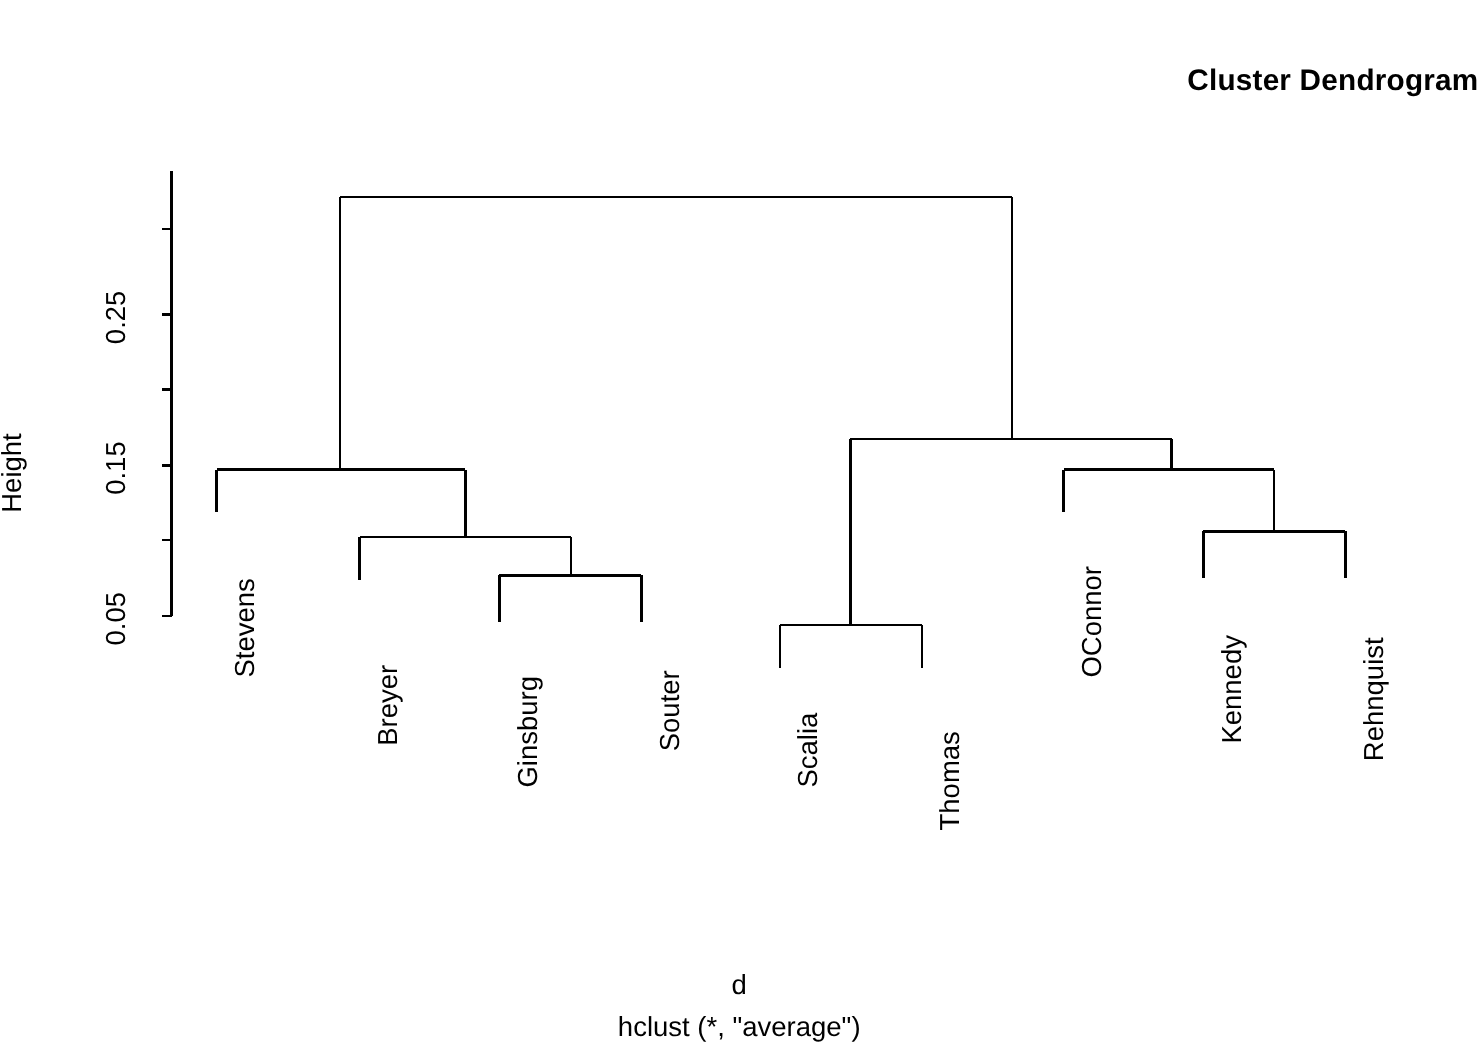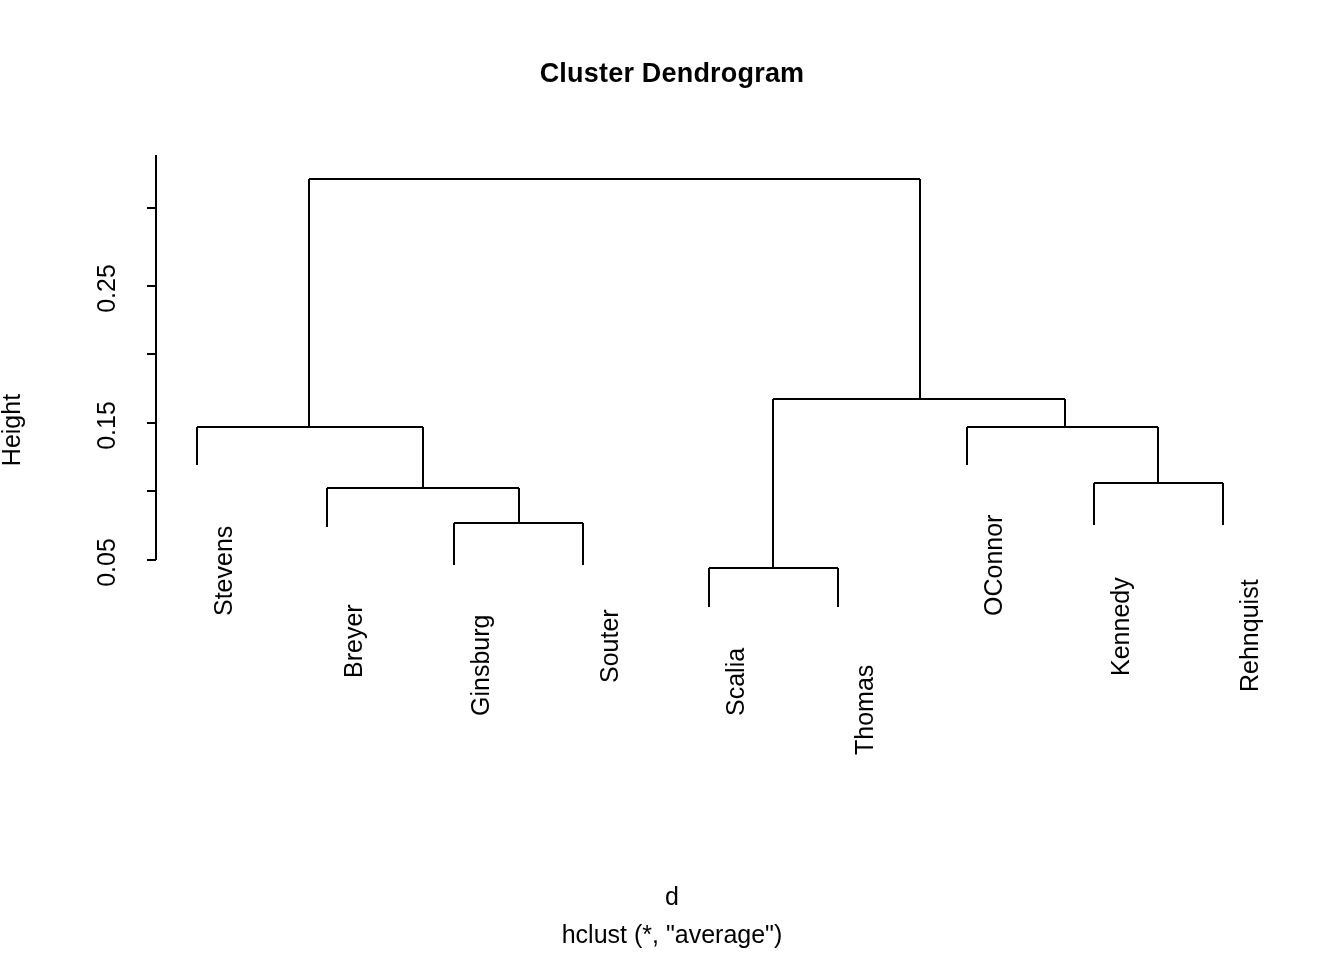--- a/index.html
+++ b/index.html
@@ -23,21 +23,21 @@
   #chart-svg {
     position: absolute;
     left: 0;
     top: 0;
   }
   .plot-title {
     position: absolute;
     left: 0;
     top: 58px;
     width: 1344px;
-    text-align: center;
+    text-align: right;
     font-size: 27px;
     font-weight: bold;
     letter-spacing: 0.2px;
   }
   .xlab-line1 {
     position: absolute;
     left: 0;
     top: 882px;
     width: 1344px;
     text-align: center;

